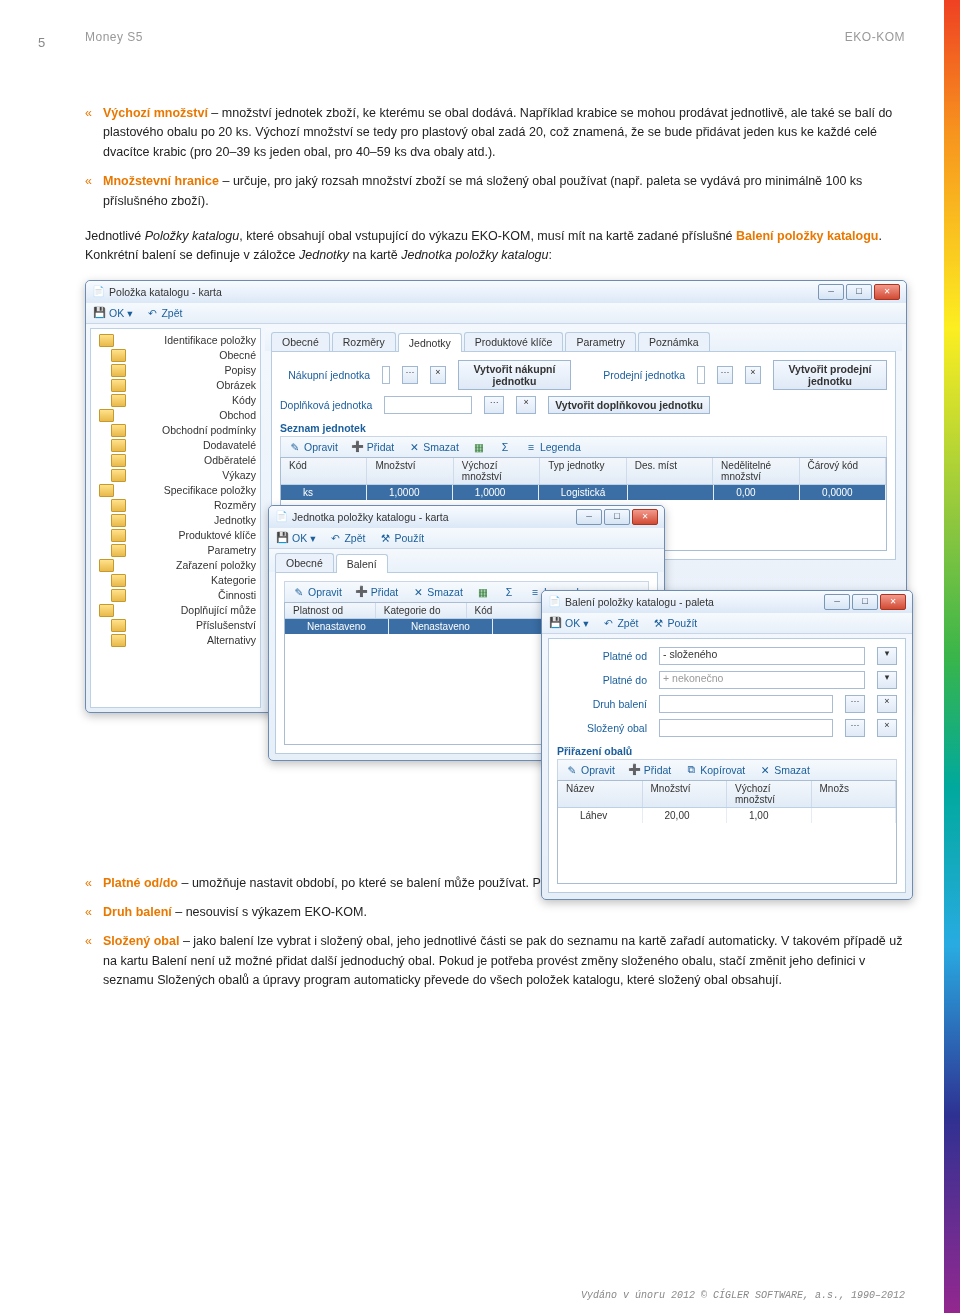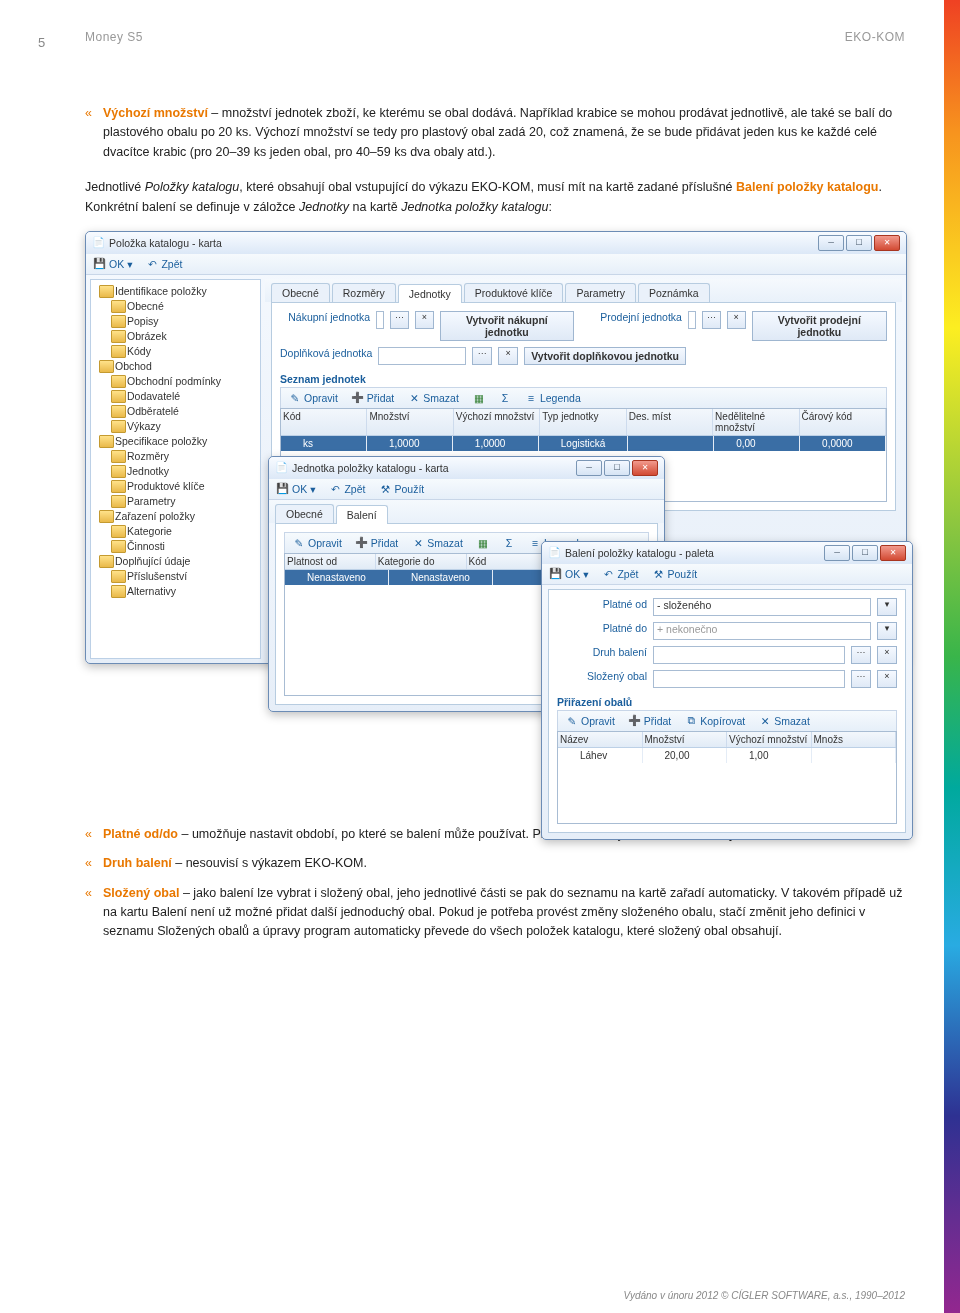--- a/index.html
+++ b/index.html
@@ -95,81 +95,82 @@
   .tbtn { display:flex; align-items:center; gap:3px; padding:1px 3px; color:#1a5e9c; cursor:default; }
   .tbtn .ic { width:12px; height:12px; display:inline-flex; align-items:center; justify-content:center; }
   .tree-panel {
     width: 165px;
     background: #fff;
     border: 1px solid #bcd0e6;
     padding: 4px 2px;
     float: left;
     min-height: 370px;
   }
-  .tree-item { display:flex; align-items:center; gap:1px; padding:1px 2px; white-space:nowrap; }
+  .tree-item { display:flex; align-items:center; gap:1px; padding:1px 2px; white-space:nowrap;justify-content:space-between; }
   .tree-item.indent1 { padding-left: 18px; }
   .tree-item.indent0 { padding-left: 6px; }
   .folder-icon { width:13px; height:11px; background:linear-gradient(#ffe28a,#e9b94a); border:1px solid #c49a30; border-radius:1px; display:inline-block; }
   .tabs-row {
     display:flex; gap:0; padding: 4px 6px 0 6px; background: linear-gradient(#f5f9fd,#e9f1fa);
   }
   .tab {
     padding: 3px 10px; border:1px solid #b7cce0; border-bottom:none;
     background:#eaf1fa; border-radius:3px 3px 0 0; margin-right:2px;
   }
   .tab.active { background:#fff; position:relative; top:1px; }
   .pane {
     background:#fff; border:1px solid #b7cce0; padding:8px; margin:0 6px 6px 6px;
     clear: none;
   }
-  .row-f { display:flex; gap:6px; margin-bottom:6px; }
+  .row-f { display:flex; align-items:center; gap:12px; margin-bottom:6px; }
   .flabel { color:#1a5e9c; min-width:90px; text-align:right; }
   .finput { border:1px solid #a8bcd3; background:#fff; height:16px; flex:1; padding:0 3px; }
   .mini-btn { width:18px; height:16px; border:1px solid #9fb6d0; background:linear-gradient(#f5f9ff,#dfe9f6); text-align:center; font-size:9px; }
   .big-btn { border:1px solid #9fb6d0; background:linear-gradient(#f5f9ff,#dfe9f6); padding:2px 6px; text-align:center;font-weight:bold; }
   .section-label { color:#1a5e9c; font-weight:600; padding:2px 0; }
   .grid {
     border:1px solid #a8bcd3; background:#fff; font-size:10px;
   }
   .grid-head { display:flex; background:linear-gradient(#f3f7fc,#e1ebf6); border-bottom:1px solid #bcd0e6; }
-  .grid-head .gh { padding:2px 2px; border-right:1px solid #cddbed; flex:1; }
+  .grid-head .gh { padding:2px 8px; border-right:1px solid #cddbed; flex:1; }
   .grid-row { display:flex; }
   .grid-row.sel { background:#3a6ea5; color:#fff; }
   .grid-row .gc { padding:2px 22px; border-right:1px solid #e4ecf6; flex:1; }
   .screenshot-wrap { position: relative; height: 580px; }
   #win1 { position:absolute; left:0; top:0; width:820px; }
   #win2 { position:absolute; left:183px; top:225px; width:395px; z-index:2; }
   #win3 { position:absolute; left:456px; top:310px; width:370px; z-index:3; }
 
   .color-stripe {
     position:absolute; right:0; top:0; width:16px; height:1313px;
     background: linear-gradient(to bottom,
       #ef4123 0%, #f7931e 10%, #fcee21 25%, #8cc63f 40%,
       #39b54a 50%, #00a99d 60%, #29abe2 72%, #2e3192 85%,
       #662d91 93%, #93278f 100%);
   }
   .footer {
     color:#888; font-size:10px; font-style:italic;
-    position:absolute; bottom:12px; right:55px;
+    position:absolute; bottom:12px; right:55px;font-family:Liberation Mono, monospace;
   }
 </style>
 </head>
 <body>
 
 <div class="color-stripe"></div>
 
 <div class="page">
   <div class="page-number">5</div>
   <div class="page-header">
     <span>Money S5</span>
     <span>EKO-KOM</span>
   </div>
 
   <ul class="bullets" id="top-bullets">
       <li><b>Výchozí množství</b> – množství jednotek zboží, ke kterému se obal dodává. Například krabice se mohou prodávat jednotlivě, ale také se balí do plastového obalu po 20 ks. Výchozí množství se tedy pro plastový obal zadá 20, což znamená, že se bude přidávat jeden kus ke každé celé dvacítce krabic (pro 20–39 ks jeden obal, pro 40–59 ks dva obaly atd.).</li>
+      <li><b>Množstevní hranice</b> – určuje, pro jaký rozsah množství zboží se má složený obal používat (např. paleta se vydává pro minimálně 100 ks příslušného zboží).</li>
     </ul>
 
 
   <p class="body-text">
     <span>Jednotlivé </span><span class="ital">Položky katalogu</span><span>, které obsahují obal vstupující do výkazu EKO-KOM, musí mít na kartě zadané příslušné </span><span class="ostr">Balení položky katalogu</span><span>. Konkrétní balení se definuje v záložce </span><span class="ital">Jednotky</span><span> na kartě </span><span class="ital">Jednotka položky katalogu</span><span>:</span>
   </p>
 
   <div class="screenshot-wrap">
 
     <div class="win" id="win1">
@@ -260,21 +261,21 @@
             <div class="tree-item indent1">
               <span class="folder-icon"></span>
               <span>Kategorie</span>
             </div>
             <div class="tree-item indent1">
               <span class="folder-icon"></span>
               <span>Činnosti</span>
             </div>
             <div class="tree-item indent0">
               <span class="folder-icon"></span>
-              <span>Doplňující údaje</span>
+              <span>Doplňující může</span>
             </div>
             <div class="tree-item indent1">
               <span class="folder-icon"></span>
               <span>Příslušenství</span>
             </div>
             <div class="tree-item indent1">
               <span class="folder-icon"></span>
               <span>Alternativy</span>
             </div>
           </div>

